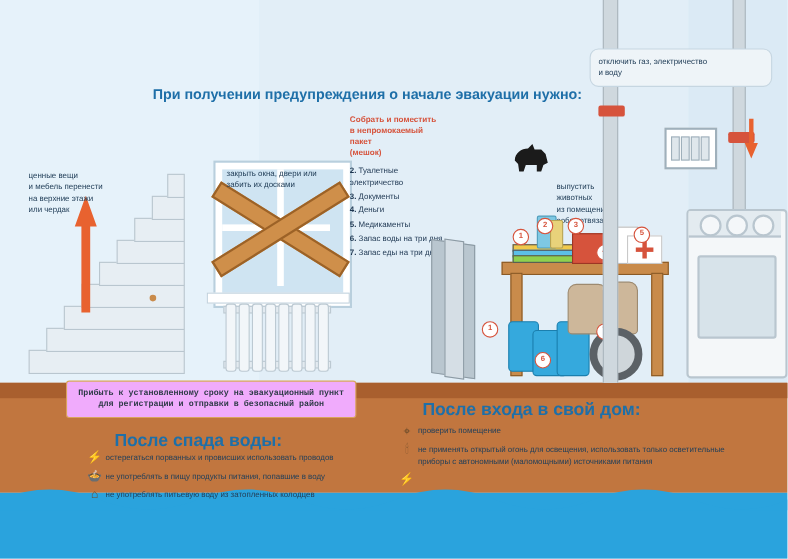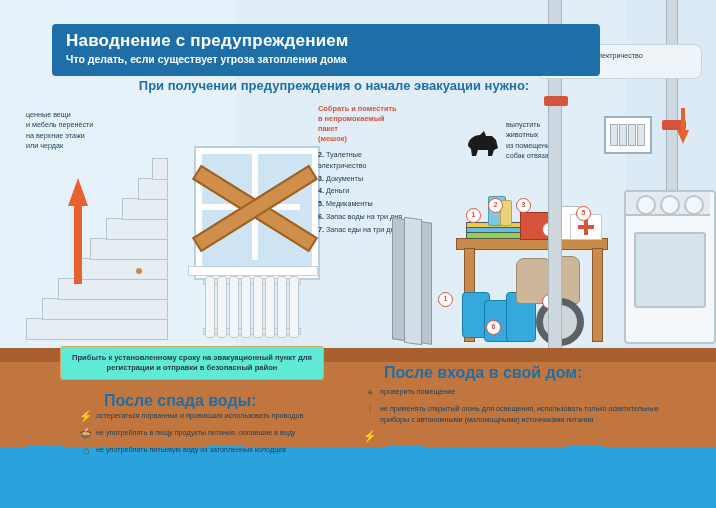--- a/index.html
+++ b/index.html
@@ -90,37 +90,37 @@
   .subbanner{
     position:absolute;left:68px;top:78px;width:532px;height:20px;
     color:#1e6fa8;font-size:13px;font-weight:bold;text-align:center;
   }
 
   .callout{
     position:absolute;background:#eef4f8;border:1px solid #c6d6e1;border-radius:8px;
     color:#24405a;font-size:7.2px;line-height:1.45;padding:6px 7px;
   }
   .plain-note{
-    position:absolute;color:#24405a;font-size:7.2px;line-height:1.45;
+    position:absolute;color:#24405a;font-size:7.2px;line-height:1.45;margin-top:45px;
   }
 
   .list-box{
     position:absolute;left:318px;top:104px;width:88px;height:216px;
   }
   .list-title{color:#d6533c;font-size:7.4px;font-weight:bold;line-height:1.35;}
   .list-ol{margin:6px 0 0 0;padding:0;list-style:none;color:#1c3550;font-size:7.2px;line-height:1.5;}
   .list-ol li{margin-bottom:2px;}
   .list-ol li b{color:#1c3550;}
 
   .evac-box{
     position:absolute;left:60px;top:346px;width:264px;height:34px;
-    background:#5eead4;border:1px solid #d9a45d;border-radius:3px;
+    background:#f0abfc;border:1px solid #d9a45d;border-radius:3px;
     display:flex;align-items:center;justify-content:center;
     color:#2d3a46;font-size:7.6px;font-weight:bold;text-align:center;line-height:1.35;
-    padding:0 8px;box-sizing:border-box;
+    padding:0 8px;box-sizing:border-box;font-family:Liberation Mono, monospace;
   }
 
   .sec-title{position:absolute;color:#1e6fa8;font-size:16px;font-weight:bold;}
   .sec-list{position:absolute;color:#24405a;font-size:7.2px;line-height:1.55;}
   .sec-list .row{display:flex;align-items:flex-start;margin-bottom:5px;}
   .sec-list .ico{width:20px;flex:0 0 20px;text-align:center;font-size:11px;color:#6b4b2a;line-height:1.1;}
   .sec-list .txt{flex:1;}
 
   .badge{
     position:absolute;width:13px;height:13px;border-radius:50%;
@@ -166,20 +166,22 @@
 или чердак</div>
 
   <div class="win-frame">
     <div class="win-cross-v"></div>
     <div class="win-cross-h"></div>
   </div>
   <div class="board" style="left:186px;top:200px;width:134px;height:13px;transform:rotate(32deg);"></div>
   <div class="board" style="left:186px;top:200px;width:134px;height:13px;transform:rotate(-32deg);"></div>
   <div class="sill"></div>
 
+  <div class="plain-note" style="left:206px;top:108px;width:104px;white-space:pre-line;">закрыть окна, двери или
+забить их досками</div>
 
   <div class="abs" style="left:136px;top:268px;width:6px;height:6px;border-radius:50%;background:#c98b4b;"></div>
 
   <div class="radiator">
     <div class="rad-bar" style="top:2px;"></div>
     <div class="rad-bar" style="top:52px;"></div>
     <div class="rad-fin" style="left:2px;"></div>
       <div class="rad-fin" style="left:14px;"></div>
     <div class="rad-fin" style="left:26px;"></div>
       <div class="rad-fin" style="left:38px;"></div>
@@ -267,24 +269,20 @@
 и воду</div>
 
   <div class="stove">
     <div class="stove-top"></div>
     <div class="burner" style="left:10px;top:3px;"></div>
     <div class="burner" style="left:34px;top:3px;"></div>
     <div class="burner" style="left:58px;top:3px;"></div>
     <div class="oven"></div>
   </div>
 
-  <div class="banner">
-    <h1>Наводнение с предупреждением</h1>
-    <h2>Что делать, если существует угроза затопления дома</h2>
-  </div>
   <div class="subbanner">При получении предупреждения о начале эвакуации нужно:</div>
 
   <div class="evac-box">Прибыть к установленному сроку на эвакуационный пункт для регистрации и отправки в безопасный район</div>
 
   <div class="sec-title" style="left:104px;top:392px;">После спада воды:</div>
   <div class="sec-list" style="left:76px;top:410px;width:262px;">
     <div class="row">
       <div class="ico">⚡</div>
       <div class="txt">остерегаться порванных и провисших использовать проводов</div>
     </div>

